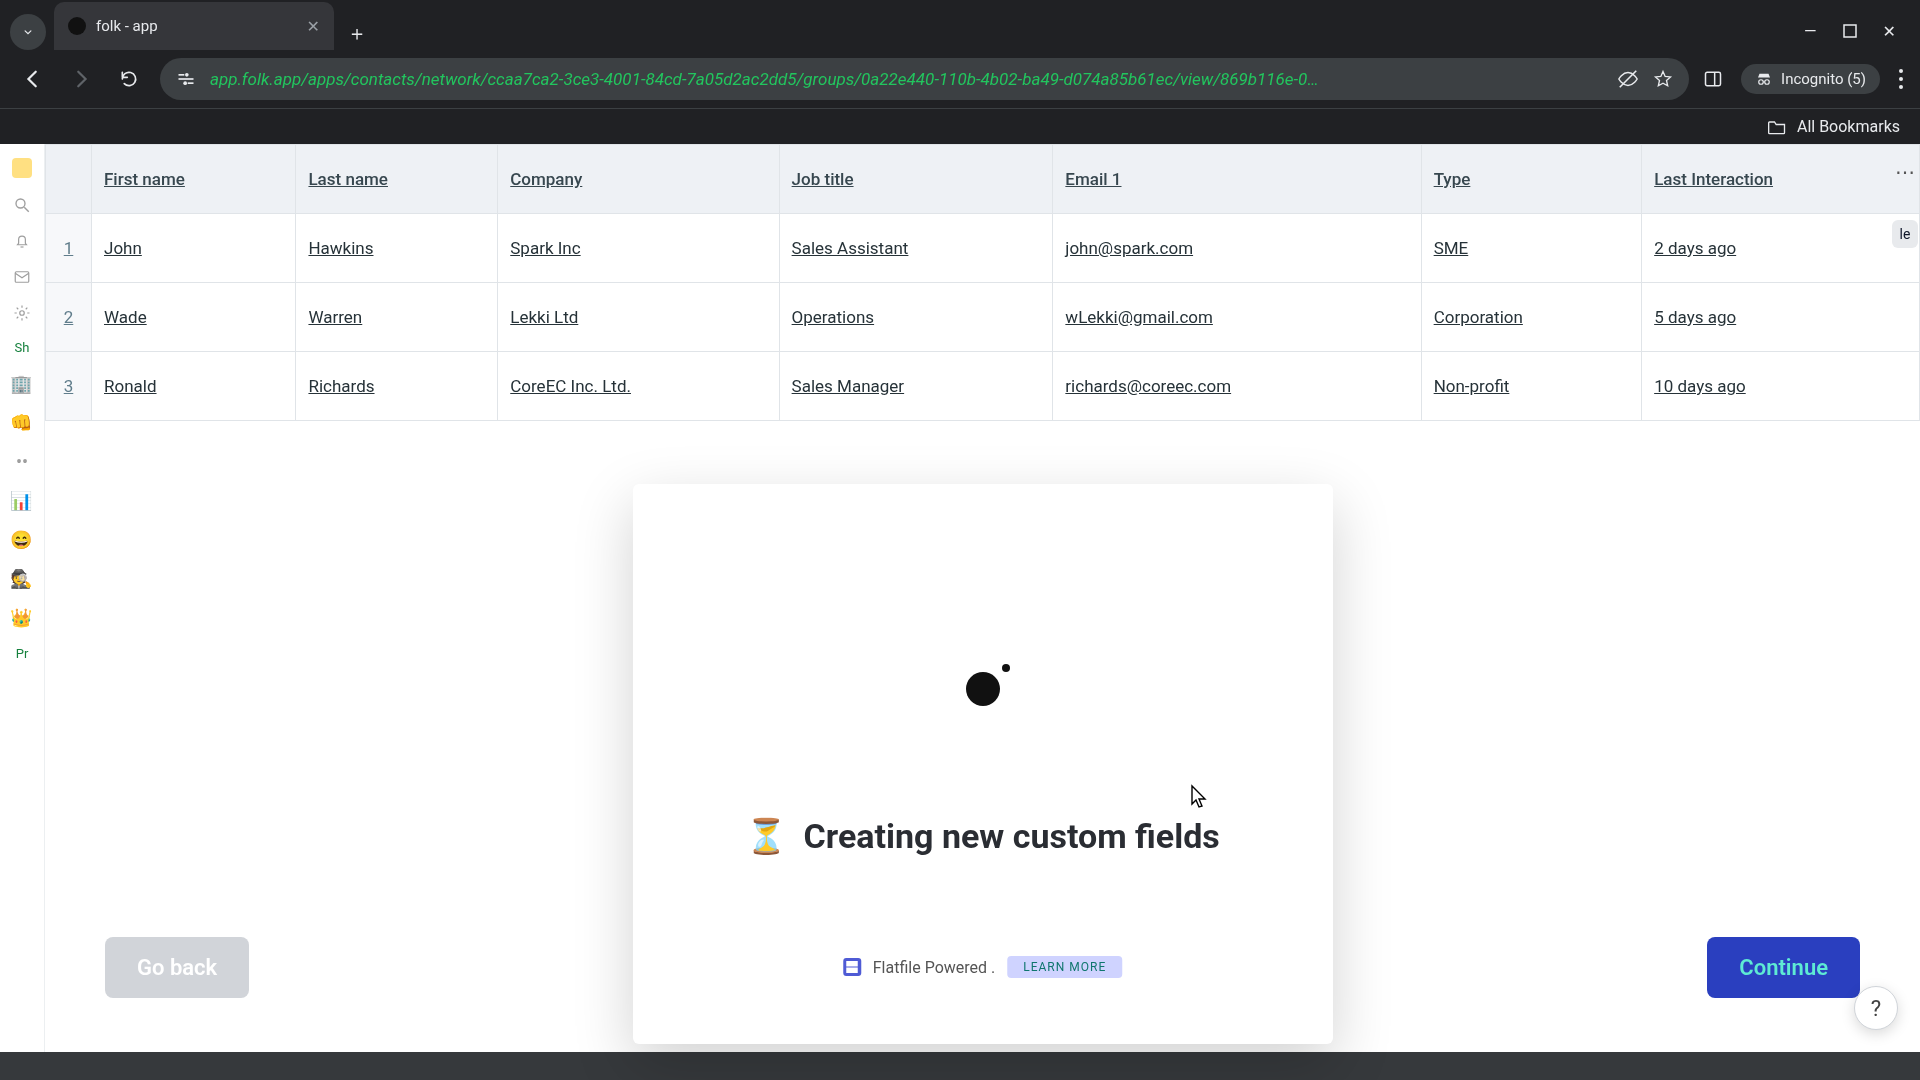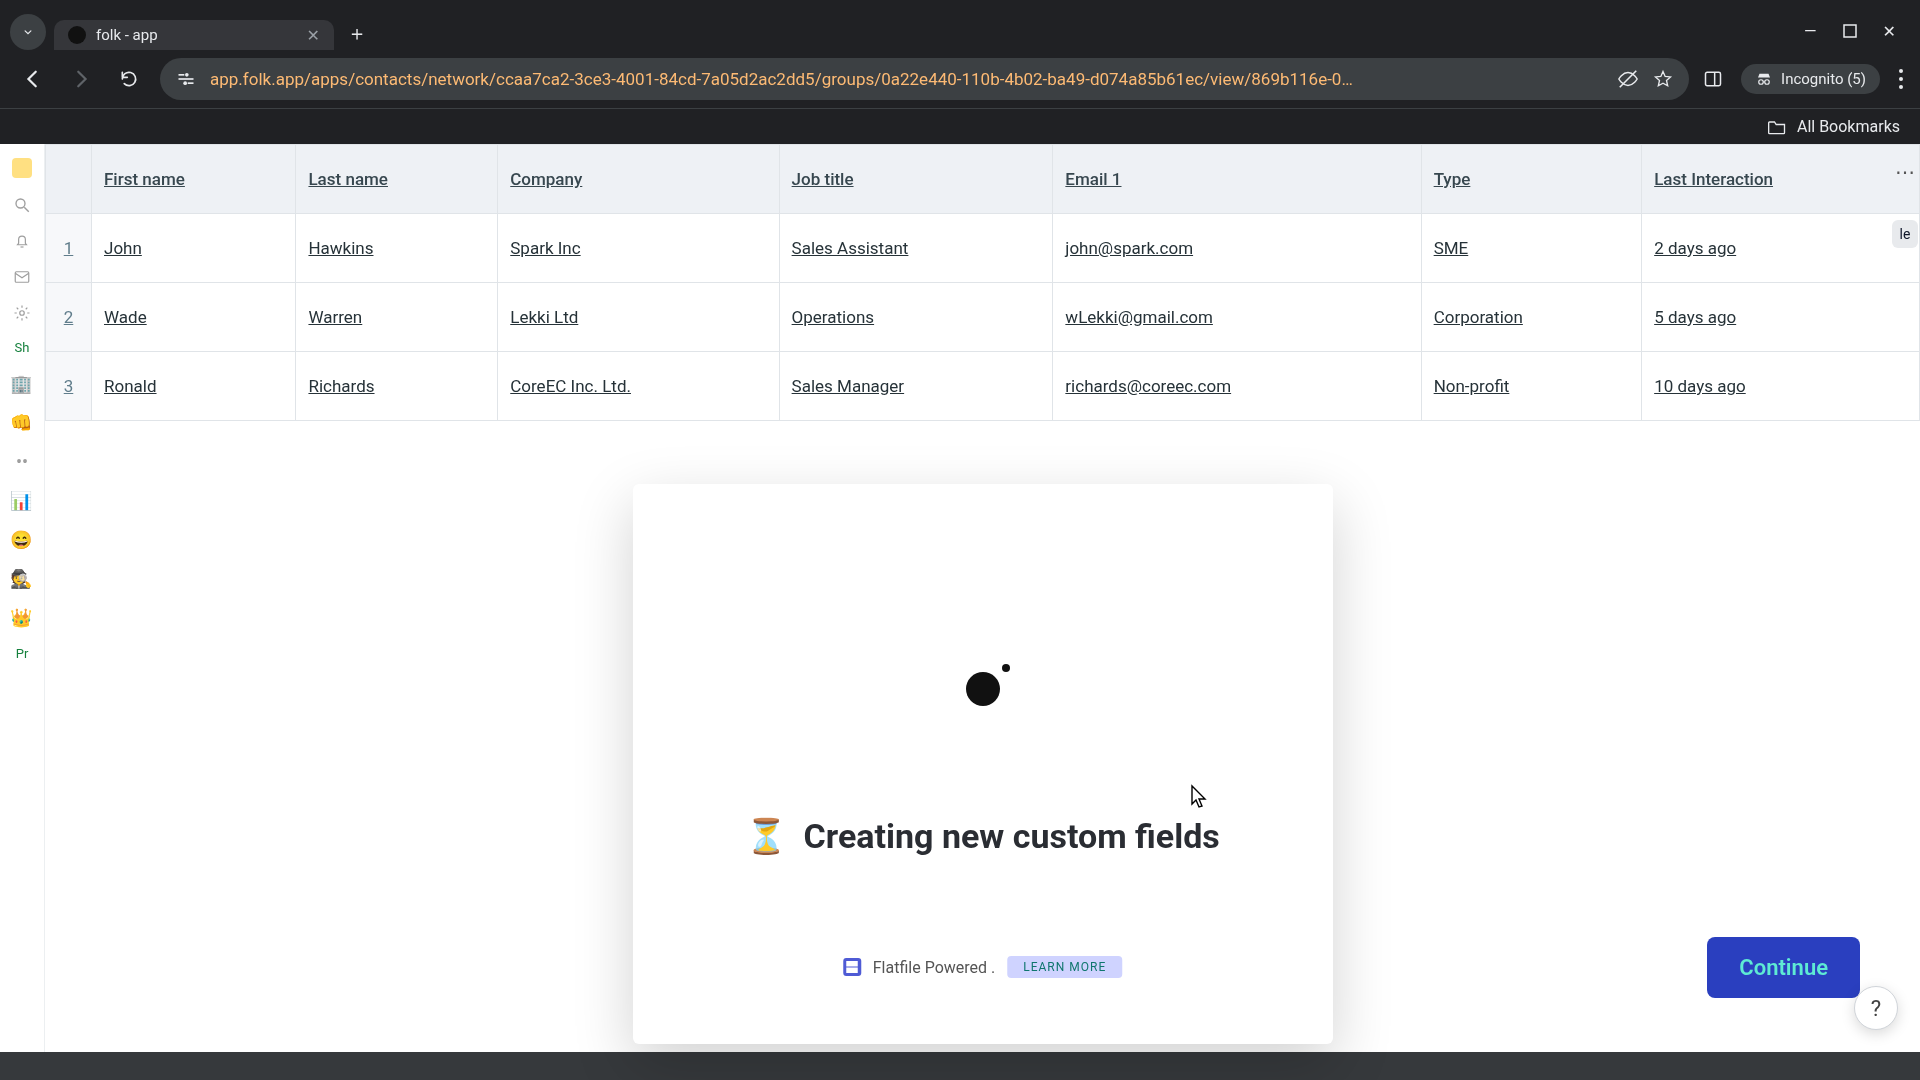--- a/index.html
+++ b/index.html
@@ -3,32 +3,32 @@
 <meta charset="utf-8">
 <style>
   * { margin: 0; padding: 0; box-sizing: border-box; font-family: -apple-system, BlinkMacSystemFont, "Segoe UI", Roboto, sans-serif; }
   html, body { width: 1920px; height: 1080px; overflow: hidden; background: #202124; }
 
   
   .browser-chrome { background: #202124; color: #e8eaed; display: flex; flex-direction: column; height: 100%; }
 
   .tab-strip { height: 50px; display: flex; align-items: flex-end; padding: 8px 10px 0 10px; }
   .tab-caret { width: 36px; height: 36px; border-radius: 50%; background: #3c4043; display: flex; align-items: center; justify-content: center; margin-right: 8px; cursor: pointer; }
-  .tab { background: #35363a; border-radius: 10px 10px 0 0; height: 30px; min-width: 280px; display: flex; align-items: center; padding: 0 14px; gap: 10px; color: #e8eaed; font-size: 15px; }
+  .tab { background: #35363a; border-radius: 10px 10px 0 0; height: 48px; min-width: 280px; display: flex; align-items: center; padding: 0 14px; gap: 10px; color: #e8eaed; font-size: 15px; }
   .tab .favicon { width: 18px; height: 18px; border-radius: 50%; background: #111; display: inline-block; }
   .tab .close { margin-left: auto; font-size: 16px; color: #9aa0a6; cursor: pointer; }
   .new-tab { width: 34px; height: 34px; display: flex; align-items: center; justify-content: center; color: #e8eaed; font-size: 20px; cursor: pointer; margin-left: 6px; }
   .window-controls { margin-left: auto; display: flex; gap: 26px; color: #e8eaed; font-size: 16px; padding-right: 14px; align-items: center; height: 38px; }
   .window-controls span { cursor: pointer; }
 
   .addr-bar { height: 58px; display: flex; align-items: center; gap: 14px; padding: 0 16px; }
   .nav-btn { width: 34px; height: 34px; display: flex; align-items: center; justify-content: center; color: #e8eaed; font-size: 22px; cursor: pointer; border-radius: 50%; }
   .nav-btn.disabled { color: #5f6368; cursor: default; }
   .url-pill { flex: 1; height: 42px; background: #3c4043; border-radius: 21px; display: flex; align-items: center; padding: 0 16px; gap: 14px; color: #e8eaed; font-size: 17px; }
-  .url-text { flex: 1; white-space: nowrap; overflow: hidden; text-overflow: ellipsis; color: #fdba74; }
+  .url-text { flex: 1; white-space: nowrap; overflow: hidden; text-overflow: ellipsis; color: #22c55e; font-style: italic; }
   .right-icons { display: flex; align-items: center; gap: 18px; color: #e8eaed; font-size: 20px; }
   .incognito-pill { background: #3c4043; border-radius: 20px; padding: 6px 14px; display: flex; align-items: center; gap: 8px; font-size: 15px; }
 
   .bookmark-bar { height: 36px; border-top: 1px solid #3c4043; display: flex; align-items: center; justify-content: flex-end; padding: 0 20px; color: #e8eaed; font-size: 16px; gap: 10px; }
 
   
   .viewport { flex: 1; background: #f7f7f8; position: relative; display: flex; }
 
   
   .app-sidebar { width: 45px; background: #fff; border-right: 1px solid #eceff1; display: flex; flex-direction: column; align-items: center; padding-top: 14px; gap: 18px; font-size: 18px; }
@@ -283,20 +283,21 @@
         </div>
       </div>
 
       <div class="cursor">
         <svg width="20" height="26" viewBox="0 0 20 26">
             <path d="M2 2l0 18 4-4 3 7 3-1-3-7 6 0z" fill="#fff" stroke="#000" stroke-width="1.4"></path>
           </svg>
       </div>
 
       <div class="footer-bar">
+        <button class="btn btn-back">Go back</button>
         <div class="flatfile">
           <span class="logo"></span>
           <span>Flatfile Powered .</span>
           <span class="learn">LEARN MORE</span>
         </div>
         <button class="btn btn-continue">Continue</button>
       </div>
 
       <div class="help-bubble">?</div>
     </div>

